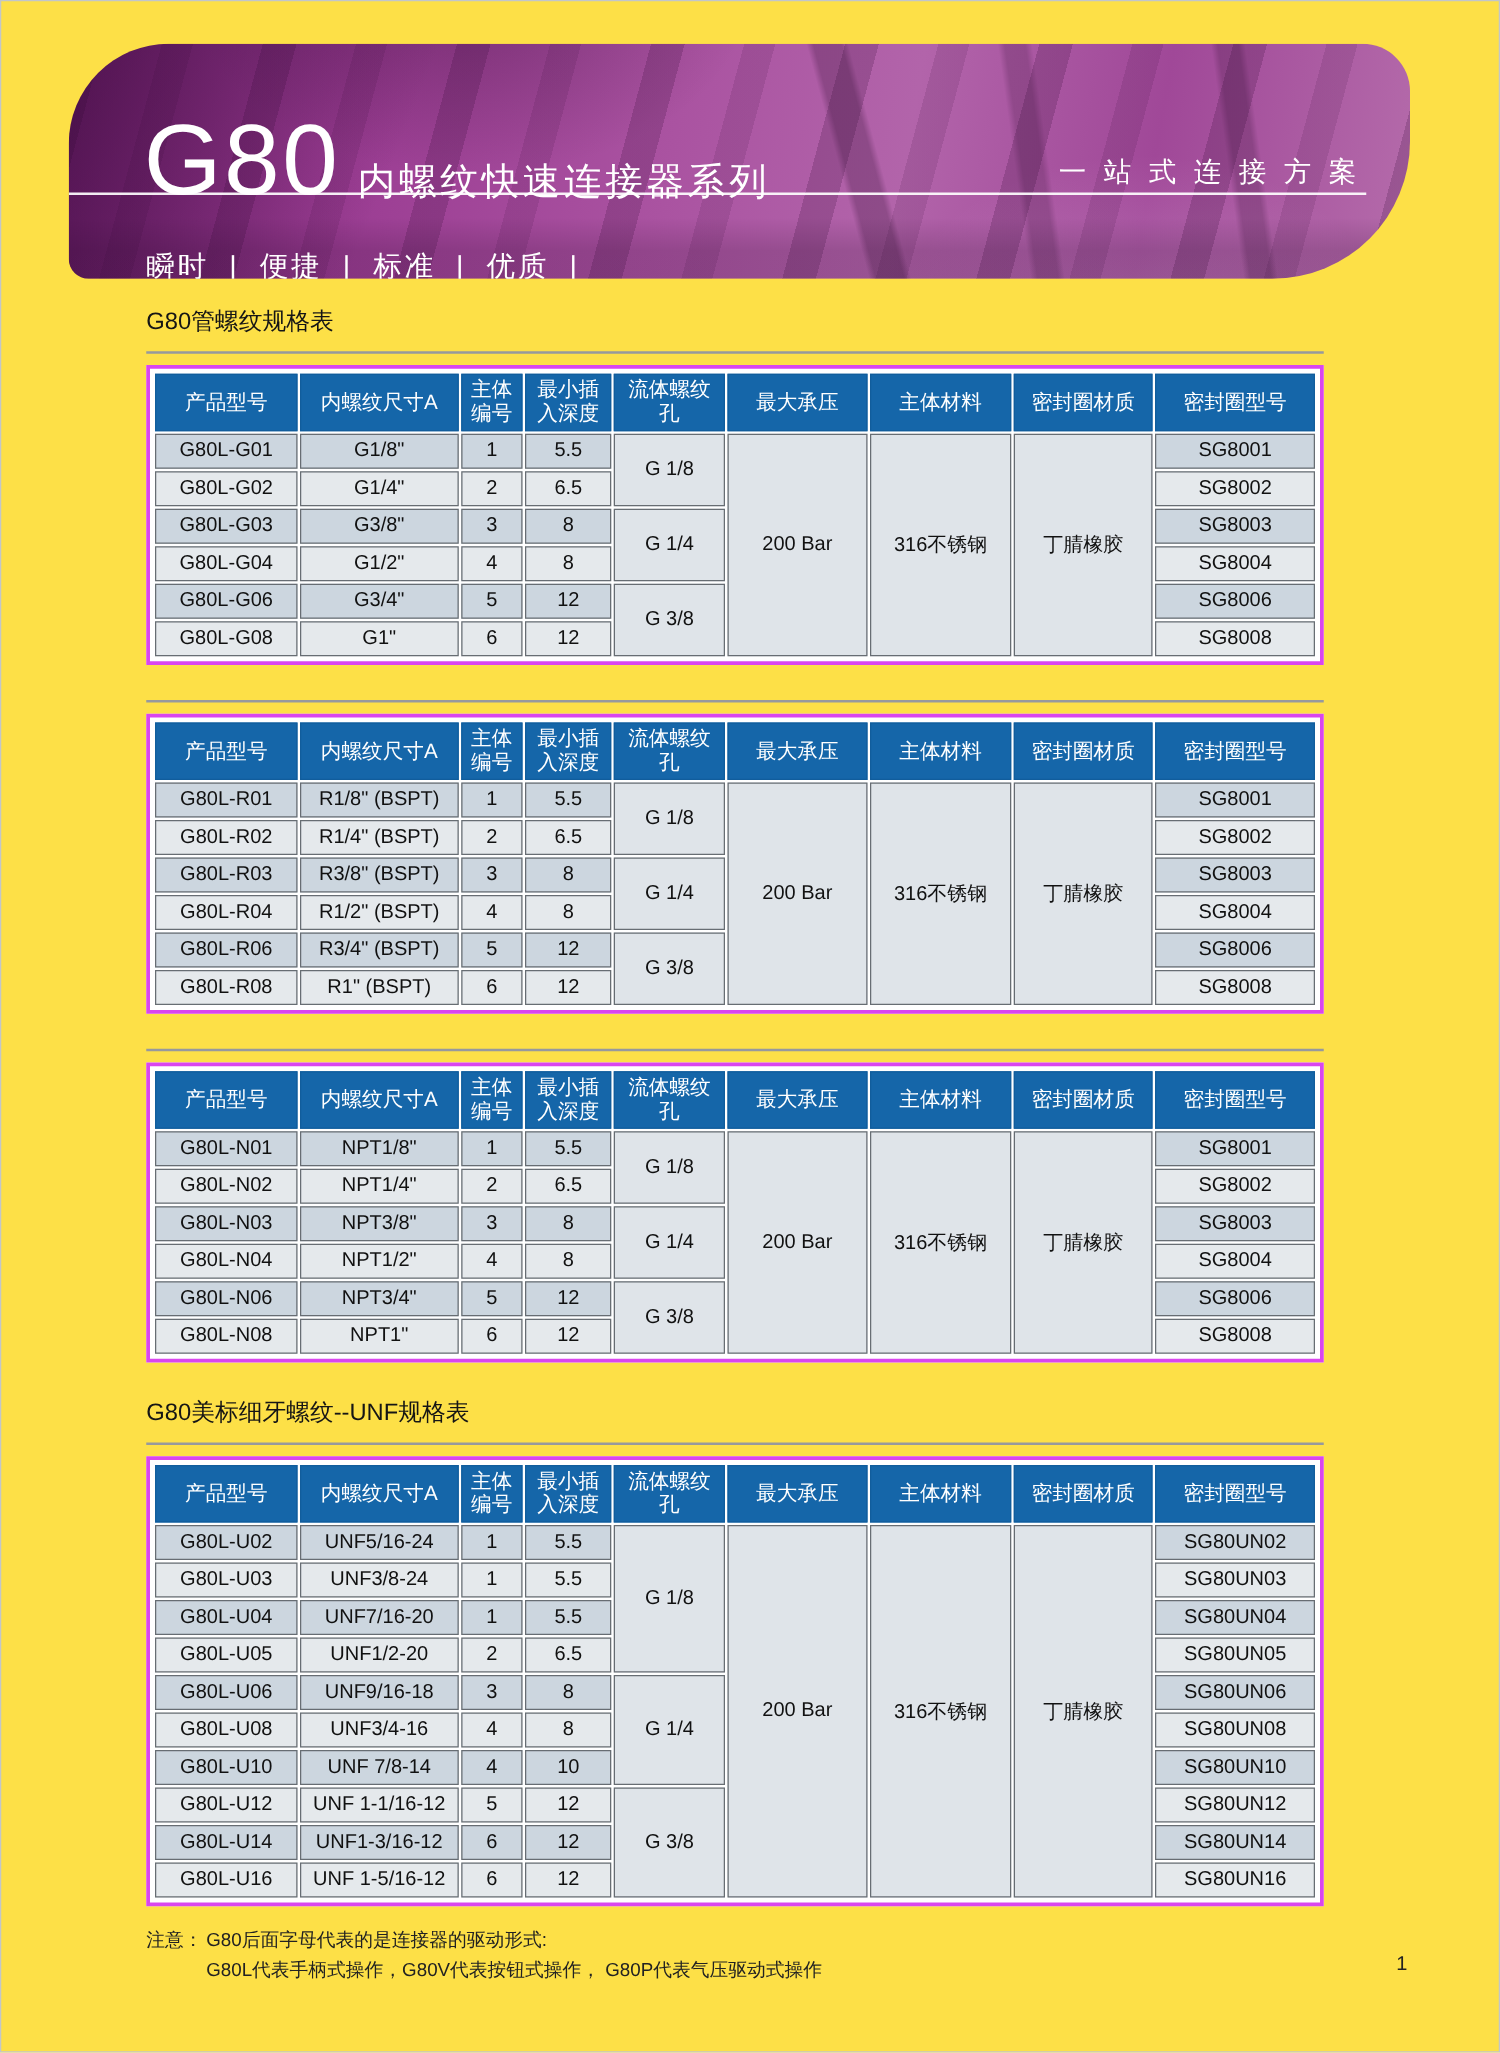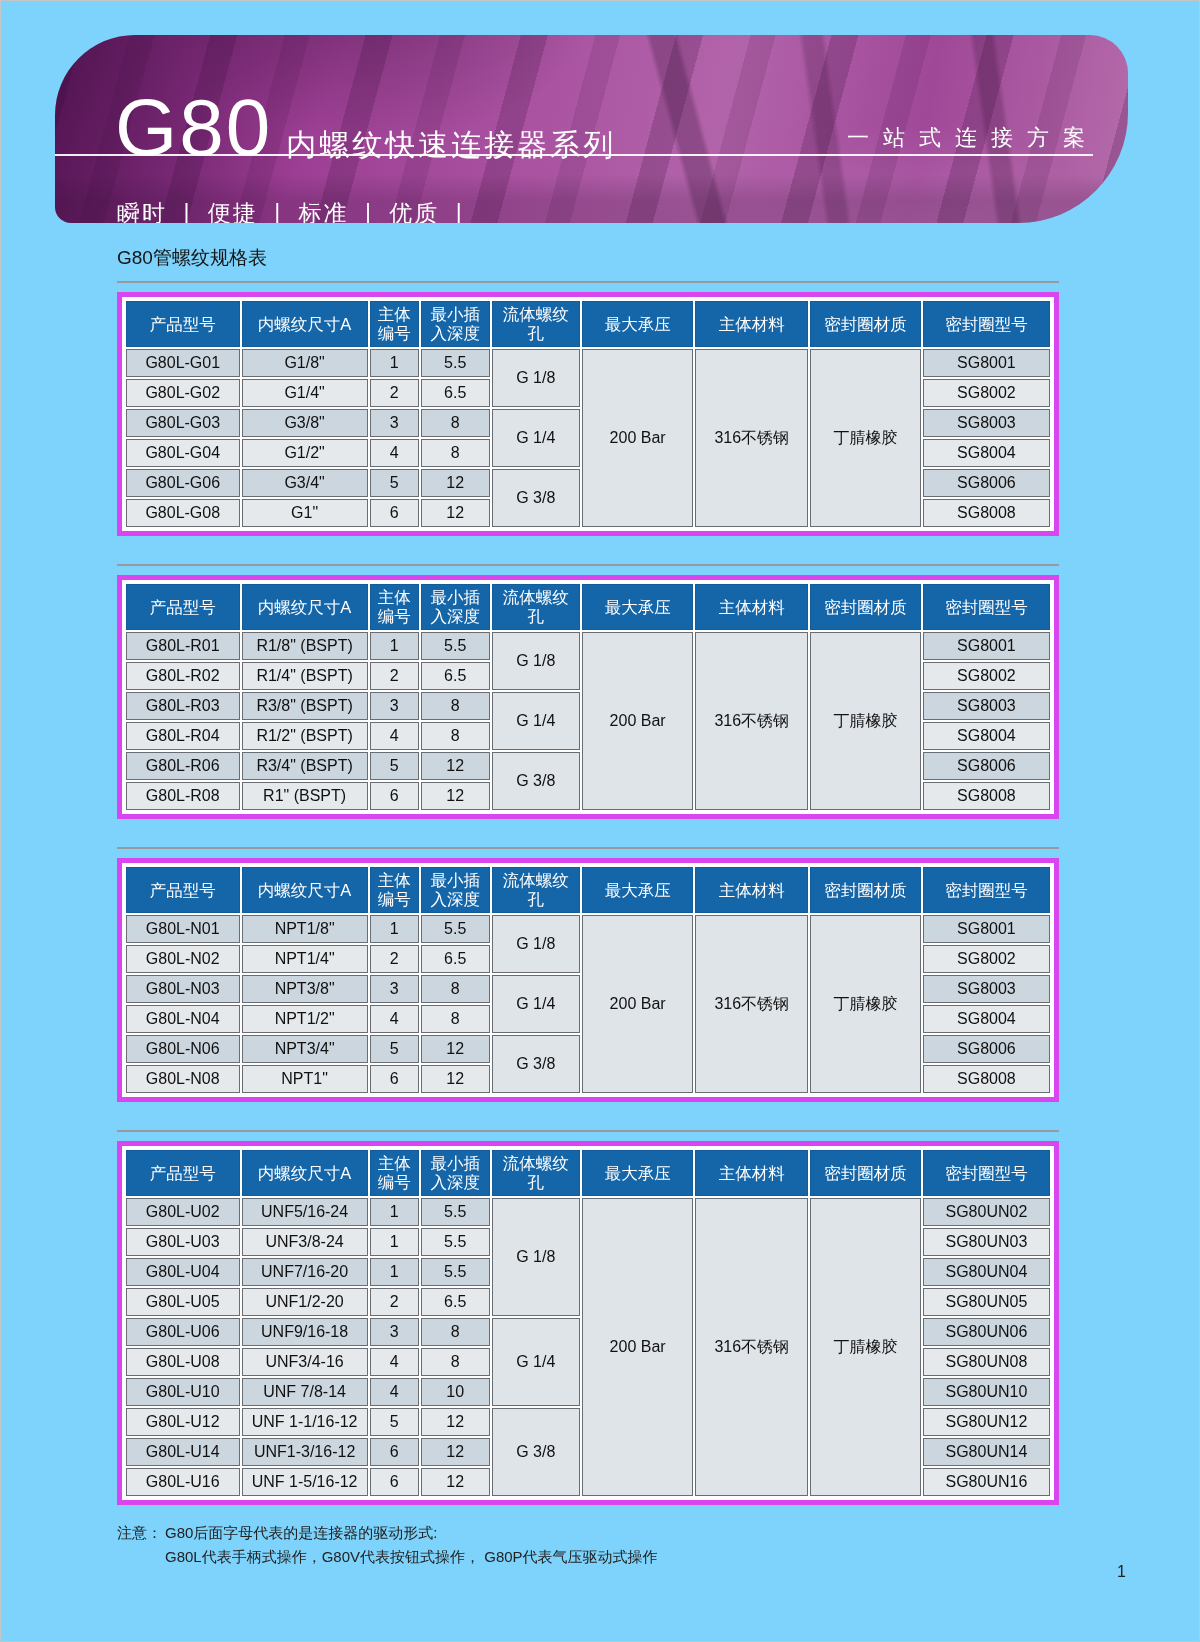--- a/index.html
+++ b/index.html
@@ -1,18 +1,18 @@
 <!DOCTYPE html>
 <html><head>
 <meta charset="utf-8">
 <style>
   html,body { margin:0; padding:0; background:#e8e8e8; }
   .page {
     position:relative; width:1200px; height:1642px; margin:0 auto;
-    background:#7dd3fc; box-shadow: inset 0 0 0 1px #c2c6c9;
+    background:#fde047; box-shadow: inset 0 0 0 1px #c2c6c9;
     font-family:"Liberation Sans","DejaVu Sans",sans-serif; color:#1a1a1a;
     overflow:hidden;
   }
 
   
   .banner {
     position:absolute; left:55px; top:35px; width:1073px; height:188px;
     border-radius:80px 38px 110px 16px; overflow:hidden;
     background-image:
       linear-gradient(112deg, rgba(44,5,46,0.55) 0%, rgba(44,5,46,0) 26%),
@@ -40,21 +40,21 @@
   .series  { font-size:30px; margin-left:14px; letter-spacing:3px; }
   .slogan  { position:absolute; top:88px; left:792px; color:#fff; font-size:22px; letter-spacing:14px; white-space:nowrap; }
   .tags    { position:absolute; left:62px; top:163px; color:#fff; font-size:23px; letter-spacing:2px; word-spacing:8px; white-space:nowrap; }
 
   
   .content { position:absolute; left:117px; top:245px; width:942px; }
   .section + .section { margin-top:28px; }
   .sec-title { font-size:19px; line-height:26px; margin:0 0 10px 0; color:#151515; }
   .rule { height:2px; background:#97999d; margin-bottom:9px; }
 
-  .tablewrap { border:5px solid #d946ef; padding:2px; background:#fff; }
+  .tablewrap { border:3px solid #d946ef; padding:2px; background:#fff; }
   table.spec { width:100%; border-collapse:separate; border-spacing:2px; table-layout:fixed; }
   table.spec th {
     background:#1566a9; color:#fff; font-weight:400; font-size:16.5px;
     height:42px; vertical-align:middle; text-align:center; padding:1px 2px;
     border:1px solid #115d9c;
   }
   table.spec th .two { white-space:pre-line; line-height:1.12; display:inline-block; }
   table.spec td {
     border:1px solid #676d73; text-align:center; font-size:16px;
     height:24px; padding:1px 3px; vertical-align:middle; color:#111;
@@ -332,20 +332,21 @@
               <td class="rc">6</td>
               <td class="rc">12</td>
               <td class="rc">SG8008</td>
             </tr>
           </tbody>
         </table>
       </div>
     </div>
 
     <div class="section">
+      <div class="sec-title">G80美标细牙螺纹--UNF规格表</div>
       <div class="rule"></div>
       <div class="tablewrap">
         <table class="spec">
           <colgroup>
             <col style="width:12.5%">
               <col style="width:13.9%">
               <col style="width:5.4%">
               <col style="width:7.6%">
             <col style="width:9.7%">
               <col style="width:12.3%">

